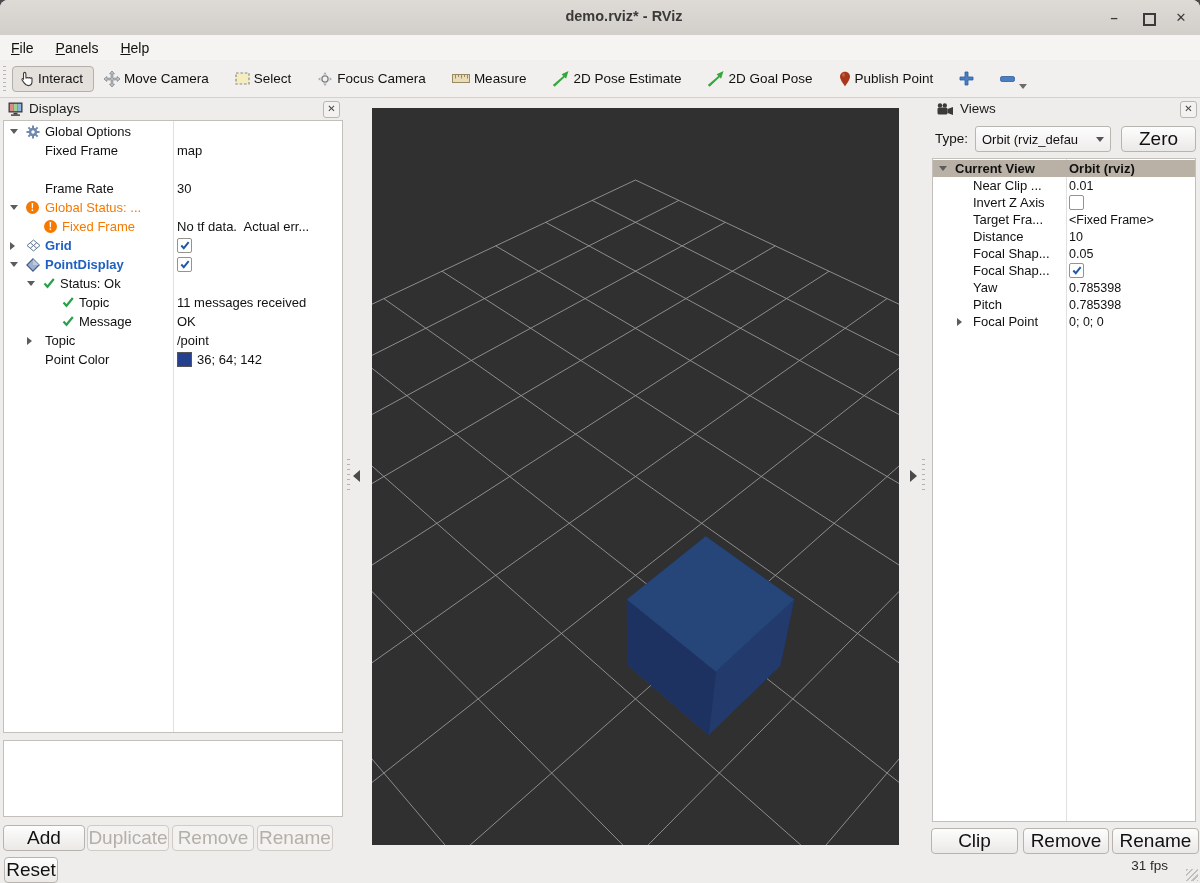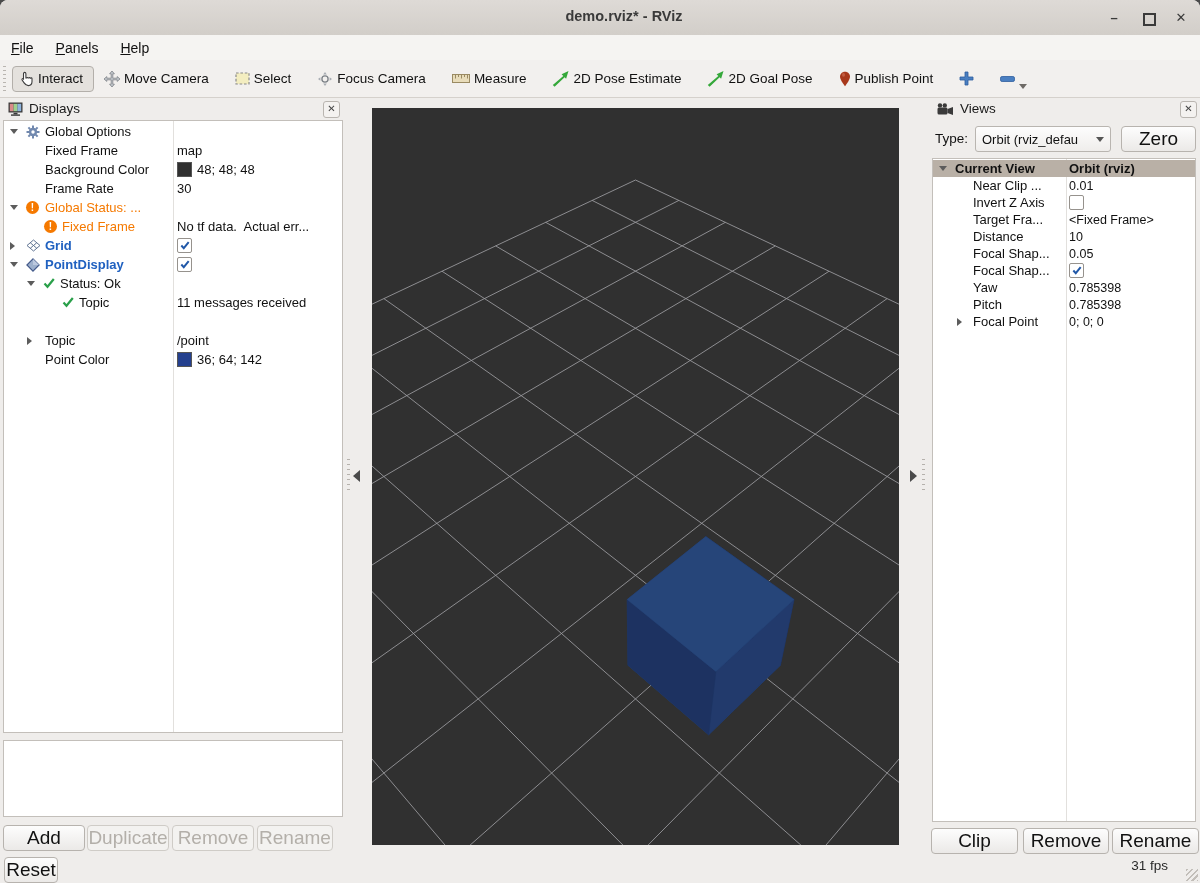--- a/index.html
+++ b/index.html
@@ -210,27 +210,20 @@
           </svg>
         </span>
         <span class="tcell" style="left:41px;">Global Options</span>
       </div>
 
       <div class="trow" style="top:20px;">
         <span class="tcell" style="left:41px;">Fixed Frame</span>
         <span class="tcell" style="left:173px;">map</span>
       </div>
 
-      <div class="trow" style="top:39px;">
-        <span class="tcell" style="left:41px;">Background Color</span>
-        <span class="tcell" style="left:173px;">
-          <span class="sw" style="background:#303030;"></span>
-          <span>48; 48; 48</span>
-        </span>
-      </div>
 
       <div class="trow" style="top:58px;">
         <span class="tcell" style="left:41px;">Frame Rate</span>
         <span class="tcell" style="left:173px;">30</span>
       </div>
 
       <div class="trow" style="top:77px;">
         <span class="tcell" style="left:6px;"><span class="arr-d"></span></span>
         <span class="tcell" style="left:22px;"><span class="warn">!</span></span>
         <span class="tcell orange" style="left:41px;">Global Status: ...</span>
@@ -293,20 +286,29 @@
       <div class="trow" style="top:172px;">
         <span class="tcell" style="left:58px;">
           <svg width="12" height="11" viewBox="0 0 12 11">
               <path d="M1.5 5.5 L4.5 8.8 L10.8 1" stroke="#2aa04a" stroke-width="2.2" fill="none"></path>
             </svg>
         </span>
         <span class="tcell" style="left:75px;">Topic</span>
         <span class="tcell" style="left:173px;">11 messages received</span>
       </div>
 
+      <div class="trow" style="top:191px;">
+        <span class="tcell" style="left:58px;">
+          <svg width="12" height="11" viewBox="0 0 12 11">
+              <path d="M1.5 5.5 L4.5 8.8 L10.8 1" stroke="#2aa04a" stroke-width="2.2" fill="none"></path>
+            </svg>
+        </span>
+        <span class="tcell" style="left:75px;">Message</span>
+        <span class="tcell" style="left:173px;">OK</span>
+      </div>
 
       <div class="trow" style="top:210px;">
         <span class="tcell" style="left:23px;"><span class="arr-r"></span></span>
         <span class="tcell" style="left:41px;">Topic</span>
         <span class="tcell" style="left:173px;">/point</span>
       </div>
 
       <div class="trow" style="top:229px;">
         <span class="tcell" style="left:41px;">Point Color</span>
         <span class="tcell" style="left:173px;">

